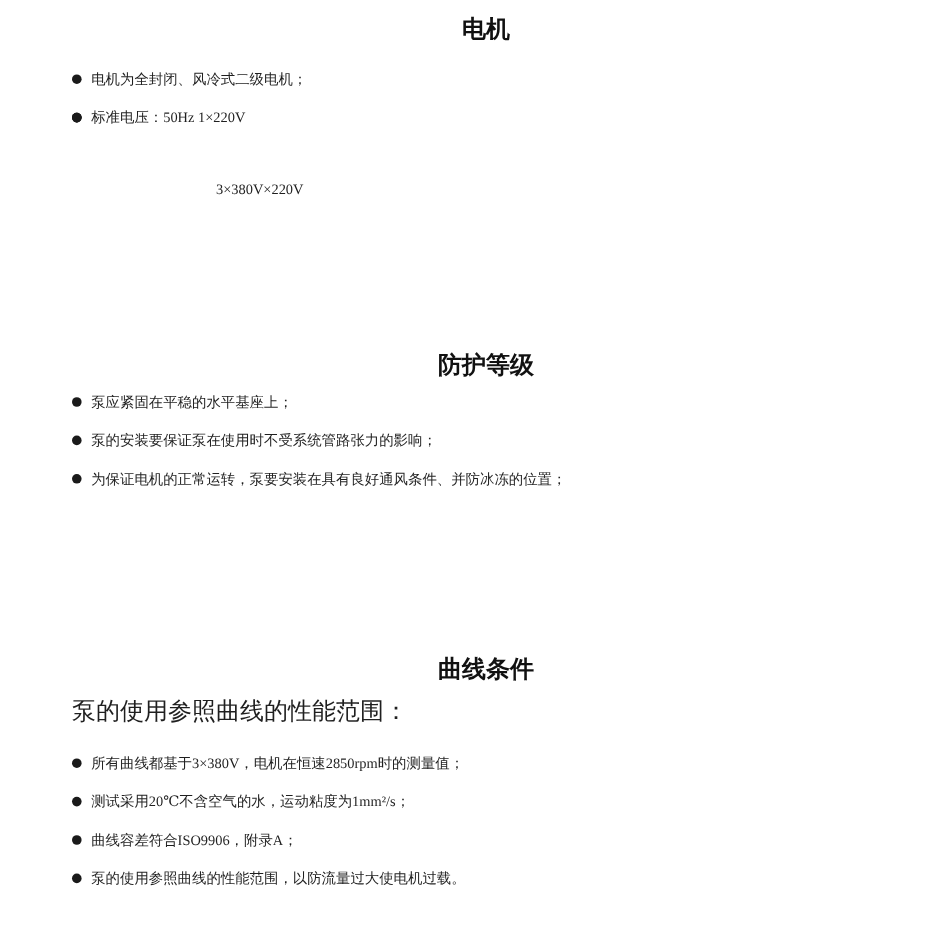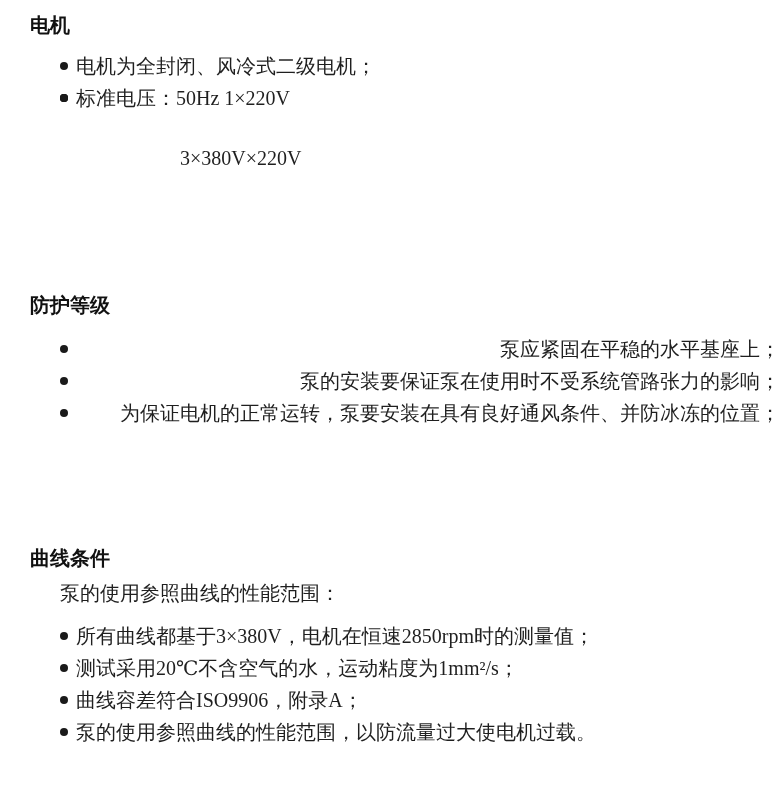--- a/index.html
+++ b/index.html
@@ -31,38 +31,39 @@
   .sec-motor   { top: 13px; }
   .sec-install { top: 293px; }
   .sec-curve   { top: 546px; }
   .sec-title {
     margin: 0 0 0 30px;
     font-family: Liberation Serif, serif;
     font-weight: bold;
     font-size: 20px;
     line-height: 24px;
     color: var(--heading);
+    text-align: center;
   }
   .intro {
     margin: 13px 0 0 60px;
     font-size: 20px;
     line-height: 20px;
     color: var(--text);
   }
   ul.blist {
     list-style: none;
     margin: 13px 0 0 0;
     padding: 0 0 0 60px;
   }
-  .sec-install ul.blist { margin-top: 16px; text-align: right; }
+  .sec-install ul.blist { margin-top: 2px; }
   .sec-curve   ul.blist { margin-top: 17px; }
   ul.blist li {
     position: relative;
     padding-left: 16px;
-    font-size: 20px;
+    font-size: 12px;
     line-height: 32px;
     color: var(--text);
     white-space: nowrap;
   }
   ul.blist li .dot {
     position: absolute;
     left: 0;
     top: 12px;
     width: 8px;
     height: 8px;

